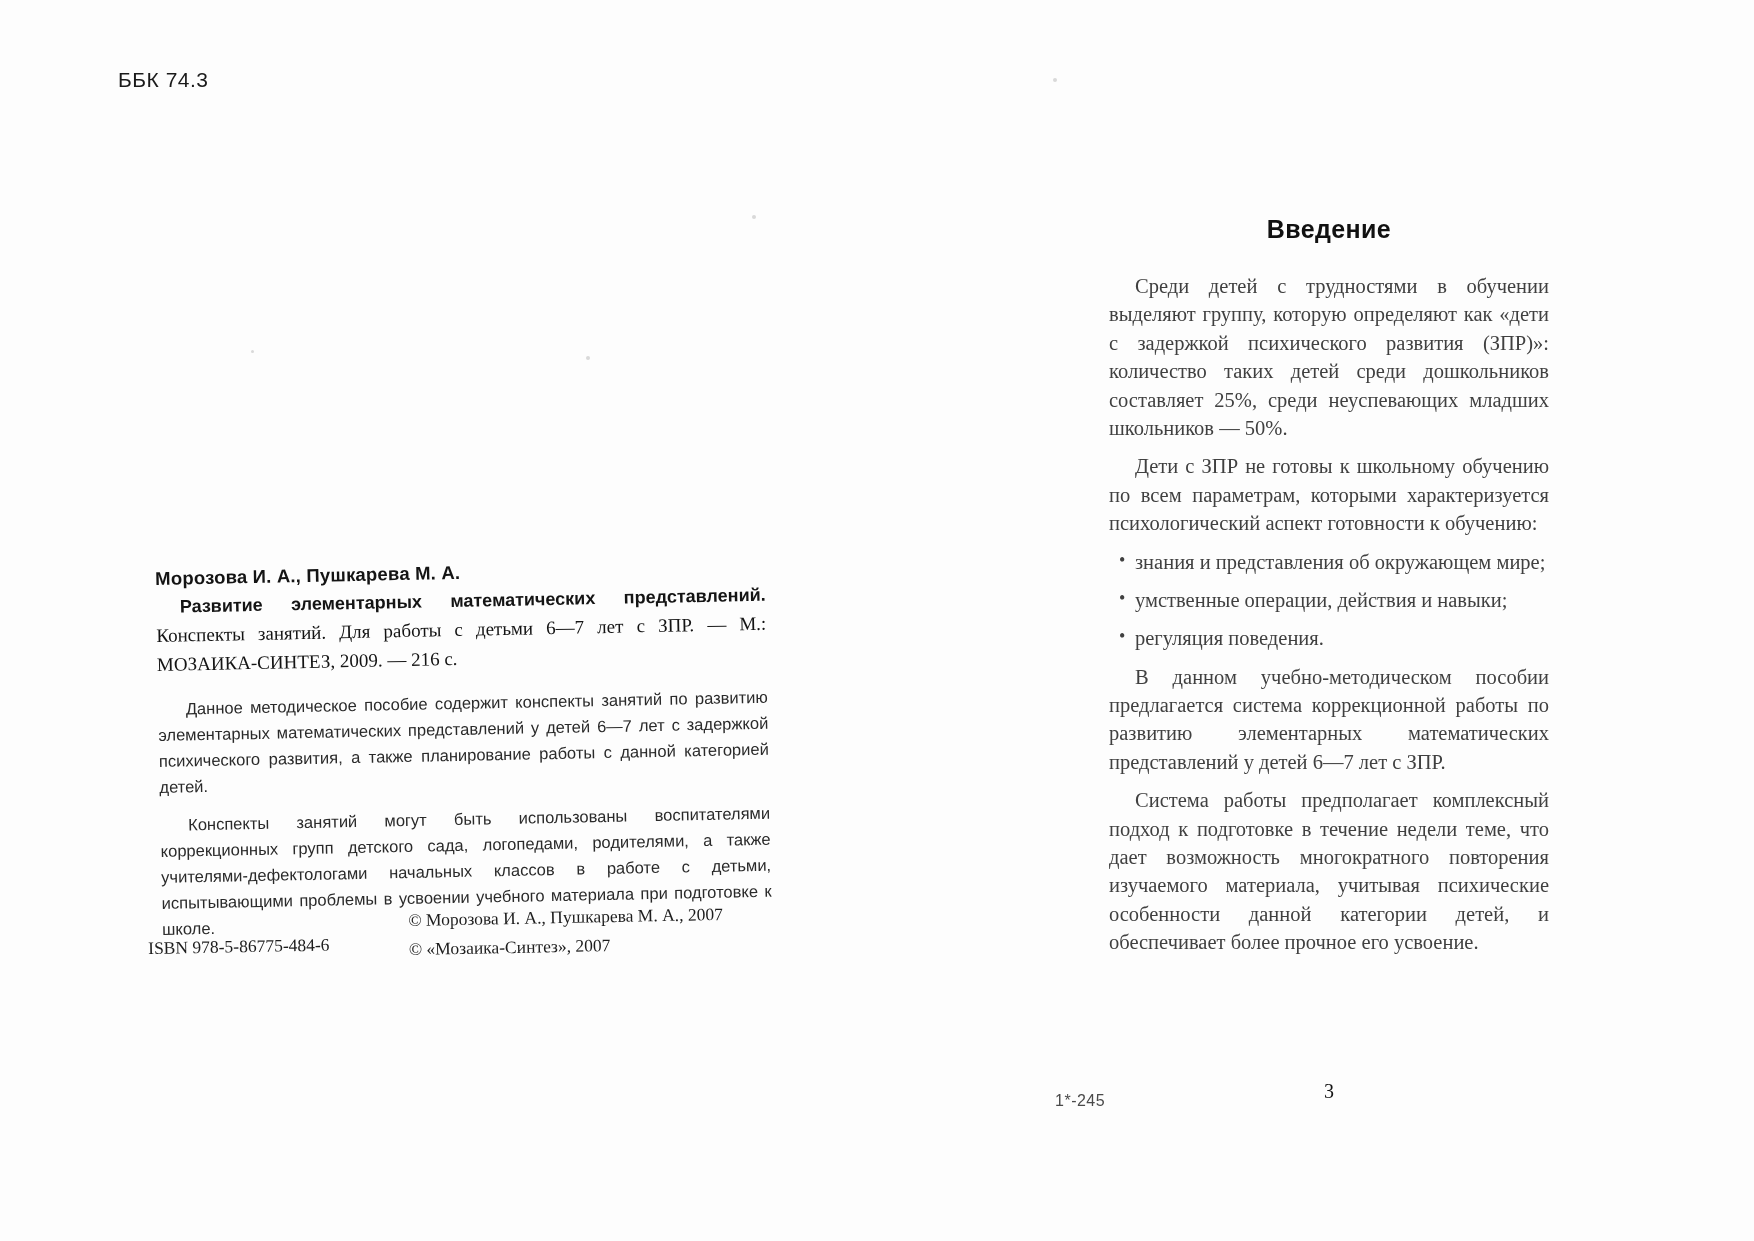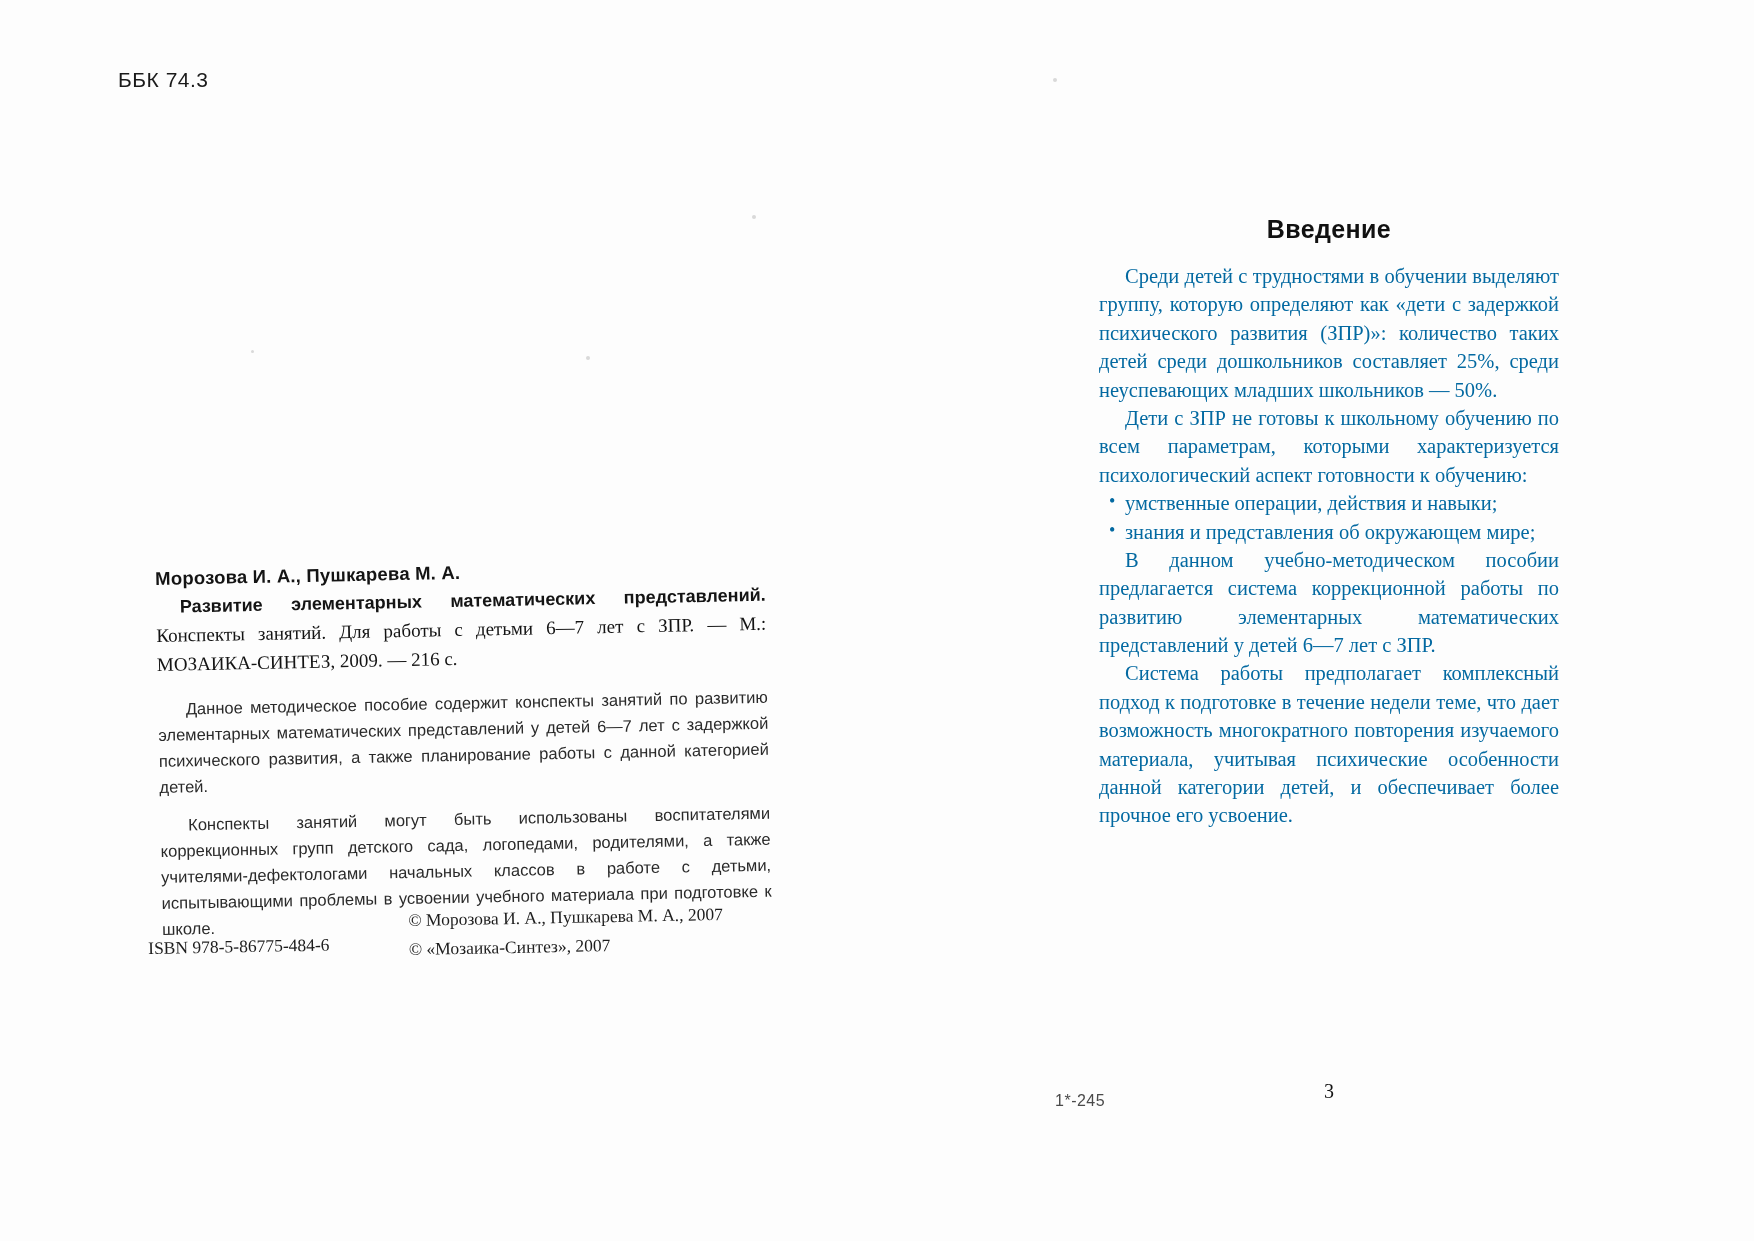--- a/index.html
+++ b/index.html
@@ -131,27 +131,27 @@
 
   .intro-body {
     position: absolute;
     left: 1px;
     top: 262px;
     width: 700px;
     padding-left: 0;
   }
 
   .intro-body p {
-    margin: 0;
+    margin: 10px;
     font-family: "Liberation Serif", serif;
     font-size: 20.5px;
     line-height: 1.385;
     text-align: justify;
     text-indent: 26px;
-    color: #0369a1;
+    color: #404040;
   }
 
   .intro-body p.bullet {
     text-indent: 0;
     padding-left: 26px;
     position: relative;
   }
   .intro-body p.bullet::before {
     content: "•";
     position: absolute;
@@ -219,22 +219,23 @@
   </div>
 
   <div class="right-page">
 
     <div class="intro-heading">Введение</div>
 
     <div class="intro-body" style="left:222px; width:460px;">
       <p>Среди детей с трудностями в обучении выделяют группу, которую определяют как «дети с задержкой психического развития (ЗПР)»: количество таких детей среди дошкольников составляет 25%, среди неуспевающих младших школьников — 50%.</p>
       <p>Дети с ЗПР не готовы к школьному обучению по всем параметрам, которыми характеризуется психологический аспект готовности к обучению:</p>
 
+      <p class="bullet">знания и представления об окружающем мире;</p>
       <p class="bullet">умственные операции, действия и навыки;</p>
-      <p class="bullet">знания и представления об окружающем мире;</p>
+      <p class="bullet">регуляция поведения.</p>
 
       <p>В данном учебно-методическом пособии предлагается система коррекционной работы по развитию элементарных математических представлений у детей 6—7 лет с ЗПР.</p>
       <p>Система работы предполагает комплексный подход к подготовке в течение недели теме, что дает возможность многократного повторения изучаемого материала, учитывая психические особенности данной категории детей, и обеспечивает более прочное его усвоение.</p>
     </div>
 
     <div class="page-number" style="left:222px; width:460px;">3</div>
 
     <div class="signature-mark" style="left:178px;">1*-245</div>
 
     <div class="speckle" style="left:176px; top:78px; width:4px; height:4px;"></div>

